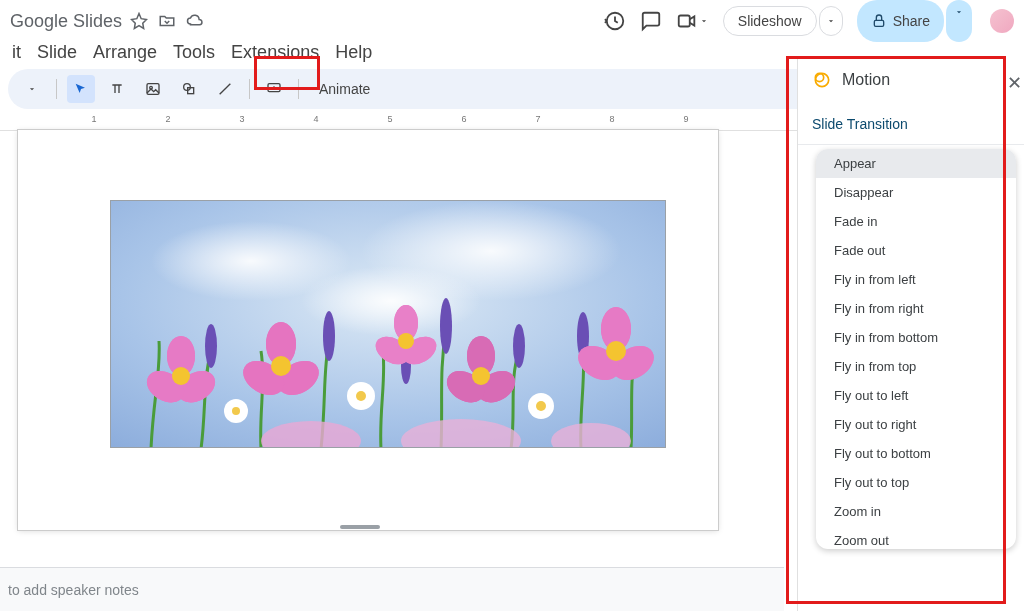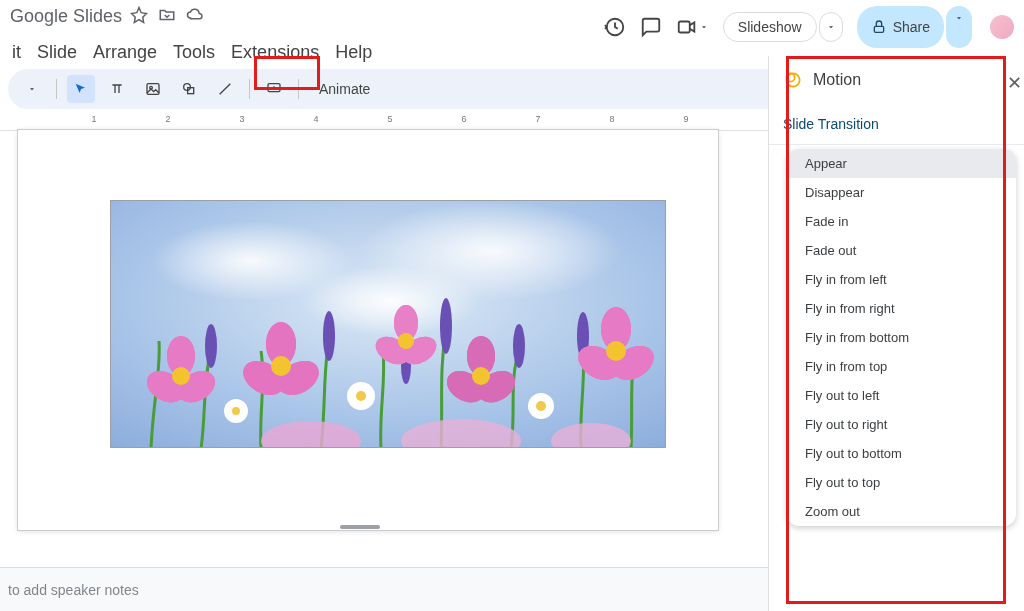--- a/index.html
+++ b/index.html
@@ -1,18 +1,18 @@
 <!DOCTYPE html>
 <html><head>
 <meta charset="utf-8">
 <style>
 * { box-sizing: border-box; margin: 0; padding: 0; }
 body { font-family: "Google Sans", Arial, sans-serif; font-size: 13px; color: #3c4043; background: #fff; overflow: hidden; width: 1024px; height: 611px; position: relative; }
 
-.header { display: flex; align-items: flex-start; padding: 6px 10px; height: 42px; }
+.header { display: flex; align-items: center; padding: 6px 10px; height: 42px; }
 .title { font-size: 18px; color: #5f6368; margin-right: 8px; }
 .header-icons { display: flex; gap: 10px; align-items: center; color: #5f6368; }
 .header-icons span { cursor: pointer; }
 .header-right { margin-left: auto; display: flex; align-items: center; gap: 14px; color: #444; }
 .btn-pill { border: 1px solid #dadce0; border-radius: 20px; padding: 6px 14px; font-size: 14px; display: flex; align-items: center; gap: 6px; cursor: pointer; background: #fff; }
 .btn-share { background: #c2e7ff; border-radius: 20px; padding: 13px 14px; font-size: 14px; display: flex; align-items: center; gap: 6px; cursor: pointer; }
 .btn-share-drop { background: #c2e7ff; border-radius: 20px; padding: 7px 8px; cursor: pointer; }
 
 .menubar { display: flex; gap: 16px; padding: 0 12px 6px 12px; font-size: 18px; color: #444; }
 .menubar span { cursor: pointer; }
@@ -30,21 +30,21 @@
 .ruler-inner { position: absolute; left: 20px; right: 0; top: 0; height: 100%; display: flex; }
 .ruler-num { position: absolute; top: 1px; transform: translateX(-50%); }
 
 .canvas-area { position: absolute; top: 120px; left: 0; right: 240px; bottom: 56px; overflow: hidden; }
 .slide { position: absolute; left: 18px; top: 10px; width: 700px; height: 400px; background: #fff; box-shadow: 0 0 0 1px #ccc, 0 1px 6px rgba(0,0,0,0.15); }
 
 .flower-img { position: absolute; left: 92px; top: 70px; width: 556px; height: 248px; border: 1px solid #9aa0a6; overflow: hidden; }
 
 .speaker-bar { position: absolute; bottom: 0; left: 0; right: 240px; height: 44px; background: #f8f9fa; border-top: 1px solid #dadce0; display: flex; align-items: center; padding: 0 8px; color: #80868b; font-size: 14px; }
 
-.motion-panel { position: absolute; top: 56px; right: 0; width: 256px; bottom: 0; background: #fff; border-left: 1px solid #e0e0e0; }
+.motion-panel { position: absolute; top: 56px; right: 0; width: 227px; bottom: 0; background: #fff; border-left: 1px solid #e0e0e0; }
 .red-box-panel { position: absolute; border: 3px solid #e21b1b; pointer-events: none; }
 .panel-header { display: flex; align-items: center; padding: 14px 14px; gap: 10px; font-size: 16px; color: #3c4043; }
 .panel-close { position: absolute; right: 6px; top: 68px; font-size: 18px; cursor: pointer; color: #5f6368; z-index: 5; }
 .panel-section { padding: 12px 14px; font-size: 14px; color: #0c4a6e; border-bottom: 1px solid #e8eaed; }
 .transition-row { display: flex; align-items: center; gap: 10px; padding: 12px 14px; font-size: 14px; color: #5f6368; }
 
 .dropdown-list { background: #fff; box-shadow: 0 2px 6px rgba(0,0,0,0.2); margin: 4px 8px 8px 18px; border-radius: 12px; max-height: 400px; overflow: hidden; }
 .dropdown-item { padding: 7px 18px; font-size: 13px; color: #3c4043; cursor: pointer; }
 .dropdown-item.highlight { background: #e8eaed; }
 
@@ -356,19 +356,20 @@
     <div class="dropdown-item">Fade in</div>
     <div class="dropdown-item">Fade out</div>
     <div class="dropdown-item">Fly in from left</div>
     <div class="dropdown-item">Fly in from right</div>
     <div class="dropdown-item">Fly in from bottom</div>
     <div class="dropdown-item">Fly in from top</div>
     <div class="dropdown-item">Fly out to left</div>
     <div class="dropdown-item">Fly out to right</div>
     <div class="dropdown-item">Fly out to bottom</div>
     <div class="dropdown-item">Fly out to top</div>
+    <div class="dropdown-item">Zoom in</div>
     <div class="dropdown-item">Zoom out</div>
 
   </div>
 </div>
 <span class="panel-close" style="right:2px; top:72px;">✕</span>
 
 <div class="red-box-panel" style="left:786px; top:56px; width:220px; height:548px;"></div>
 
 </body></html>

